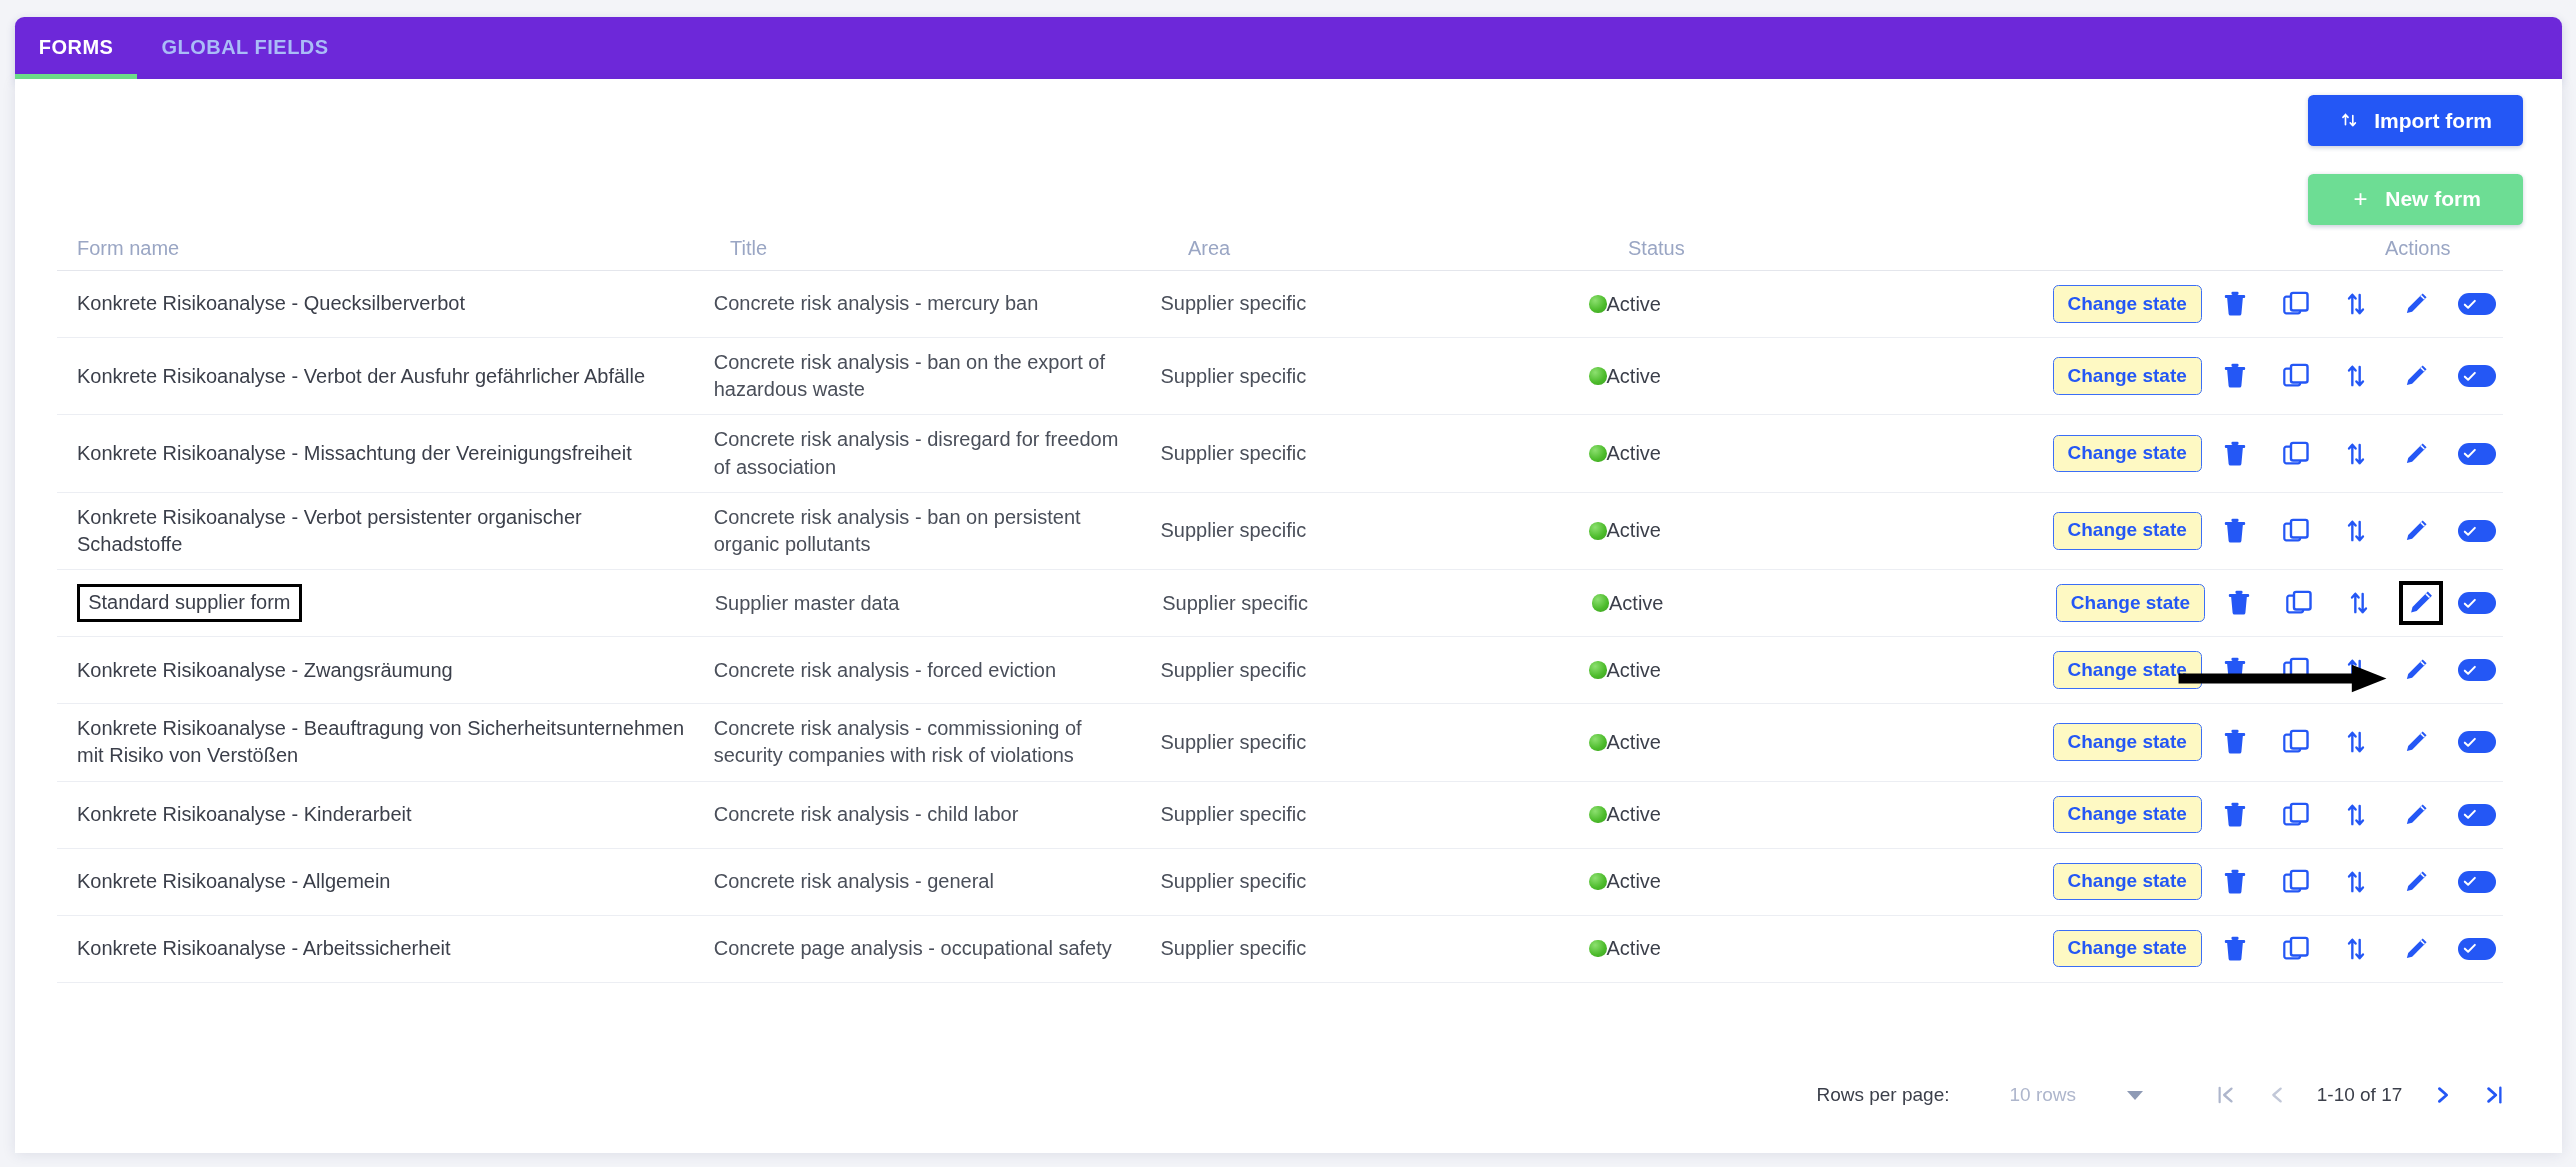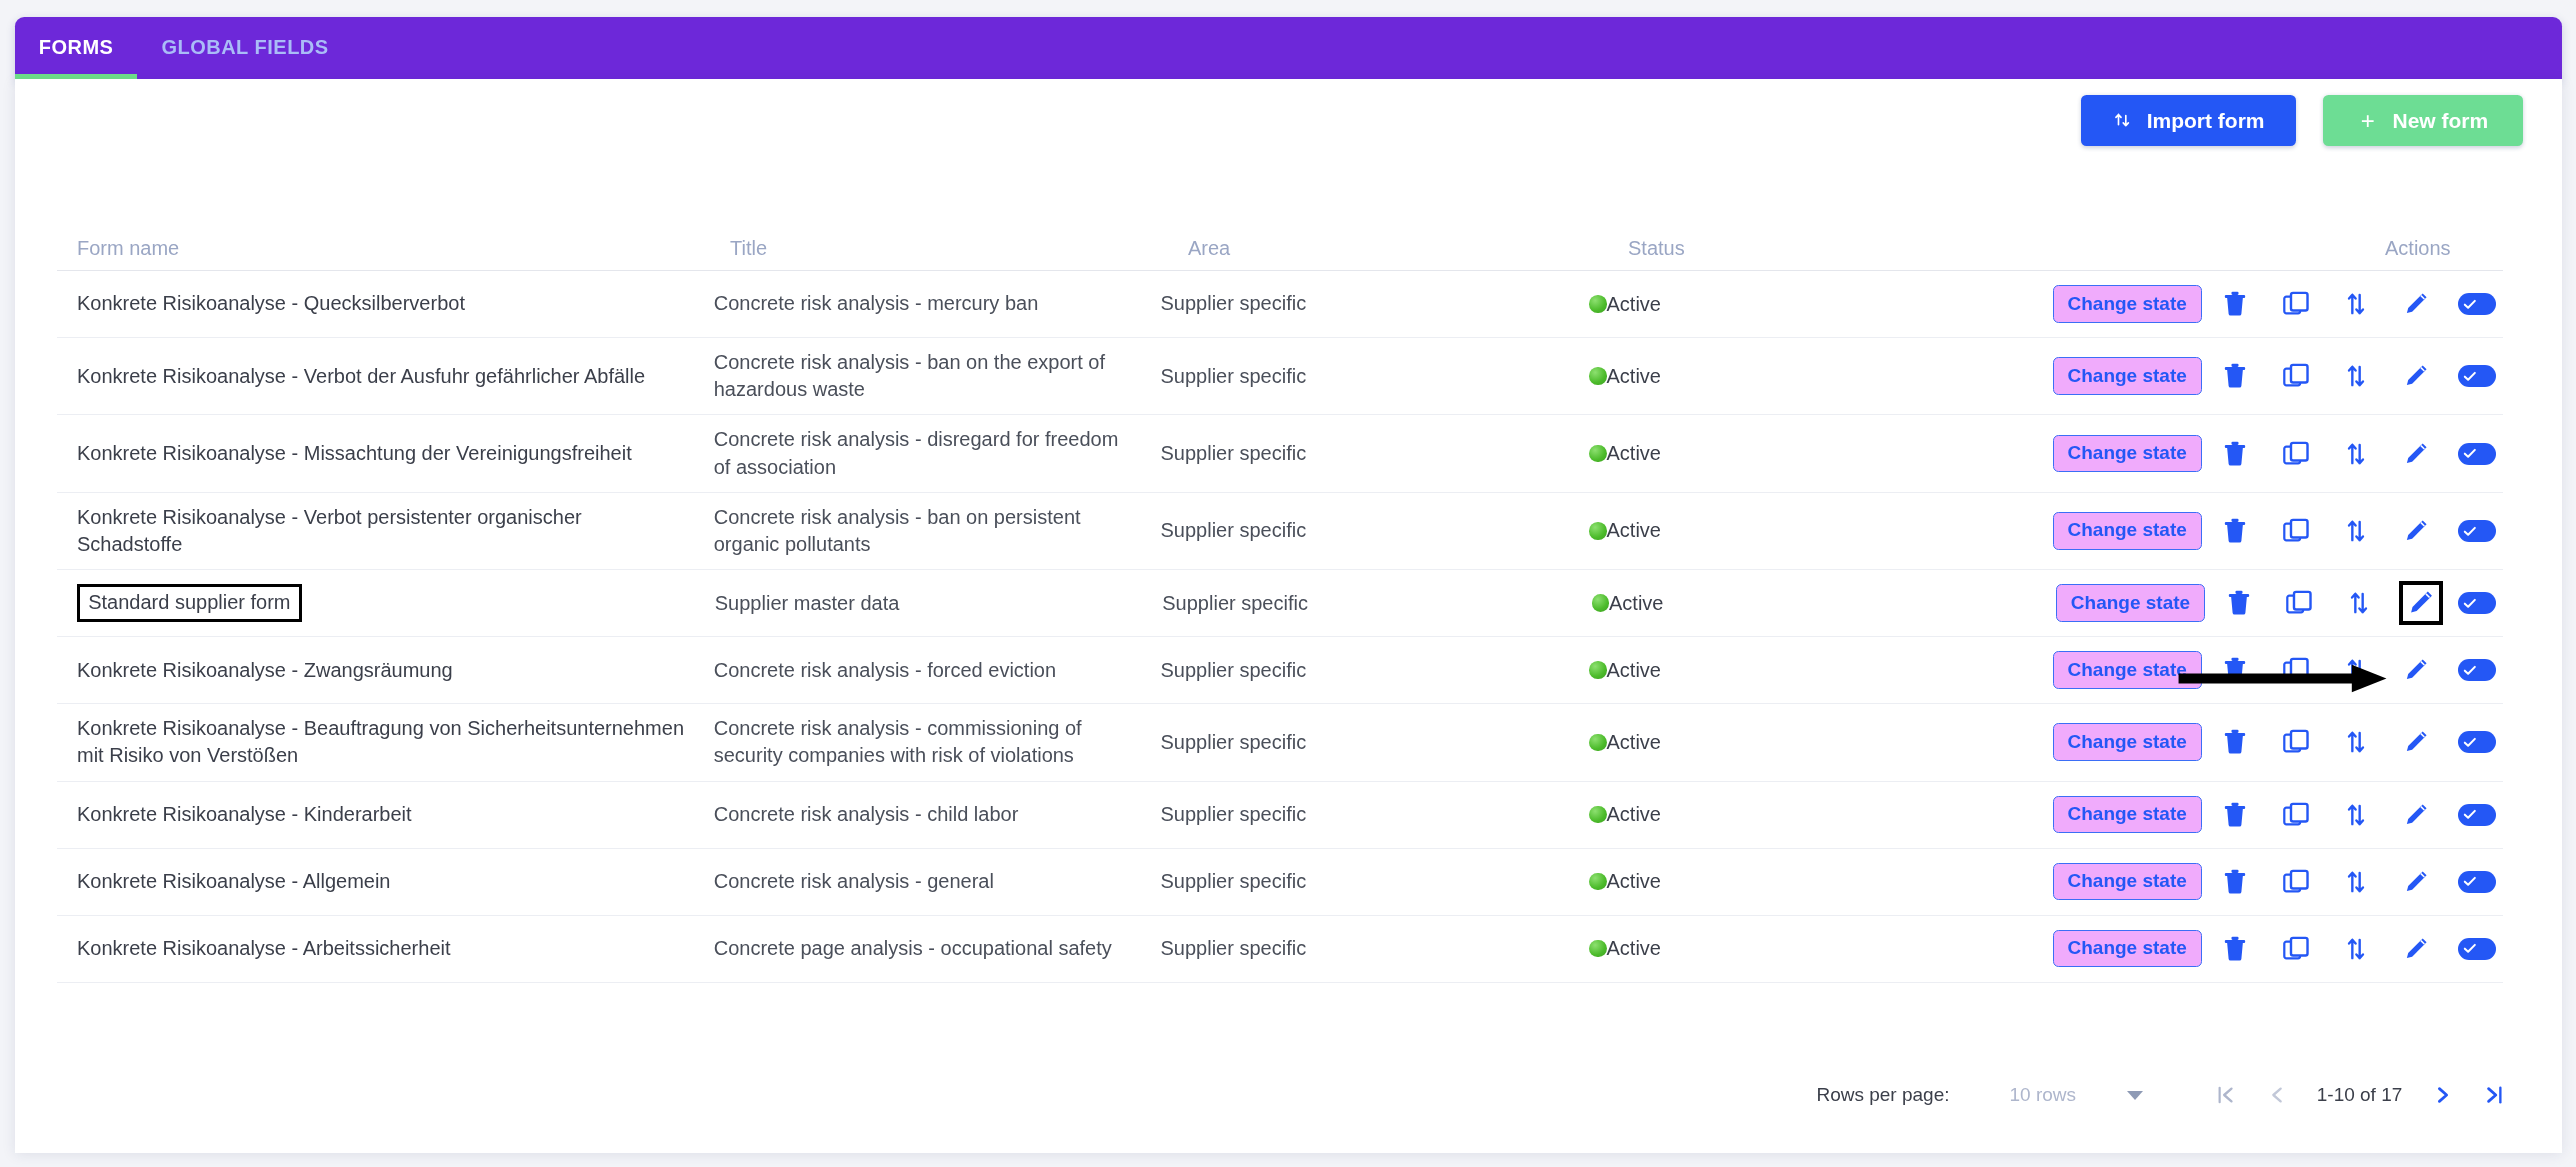--- a/index.html
+++ b/index.html
@@ -60,20 +60,21 @@
     background: #ffffff;
     box-shadow: 0 1.8px 13px rgba(25,40,90,.10);
   }
 
   
   .topactions {
     position: absolute;
     right: 53px; top: 95px;
     display: flex;
     gap: 27.5px;
+    flex-direction: column;
   }
   .btn {
     display: flex; align-items: center; justify-content: center;
     gap: 14.7px;
     height: 51px;
     border: none;
     border-radius: 5.5px;
     font-family: "Liberation Sans", sans-serif;
     font-size: 21px;
     font-weight: 700;
@@ -148,21 +149,21 @@
     line-height: 1.15;
   }
 
   
   .act-wrap {
     display: flex; align-items: center;
   }
   .change-state {
     border: 0.9px solid #3b6ef6;
     border-radius: 5.5px;
-    background: #f0abfc;
+    background: #fef9c3;
     color: #2457f5;
     font-family: "Liberation Sans", sans-serif;
     font-size: 19px;
     font-weight: 700;
     padding: 6.4px 13.7px 7.3px 13.7px;
     cursor: pointer;
     white-space: nowrap;
   }
   .icon-btn {
     width: 53px; height: 40px;

